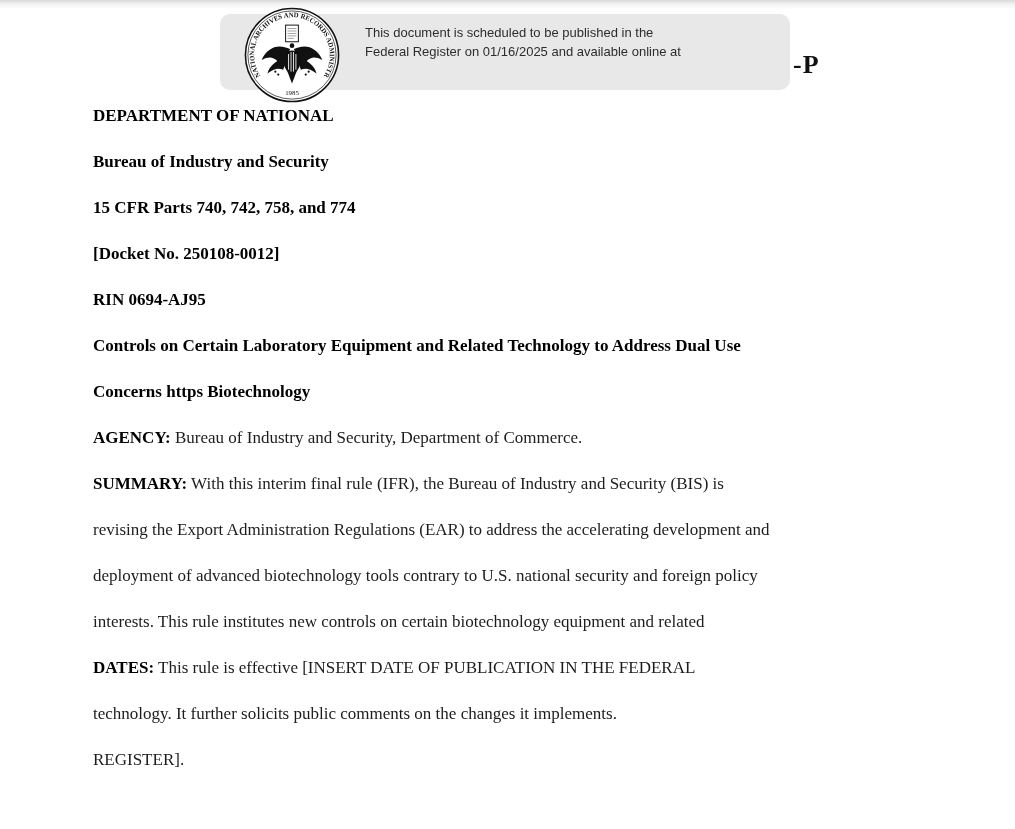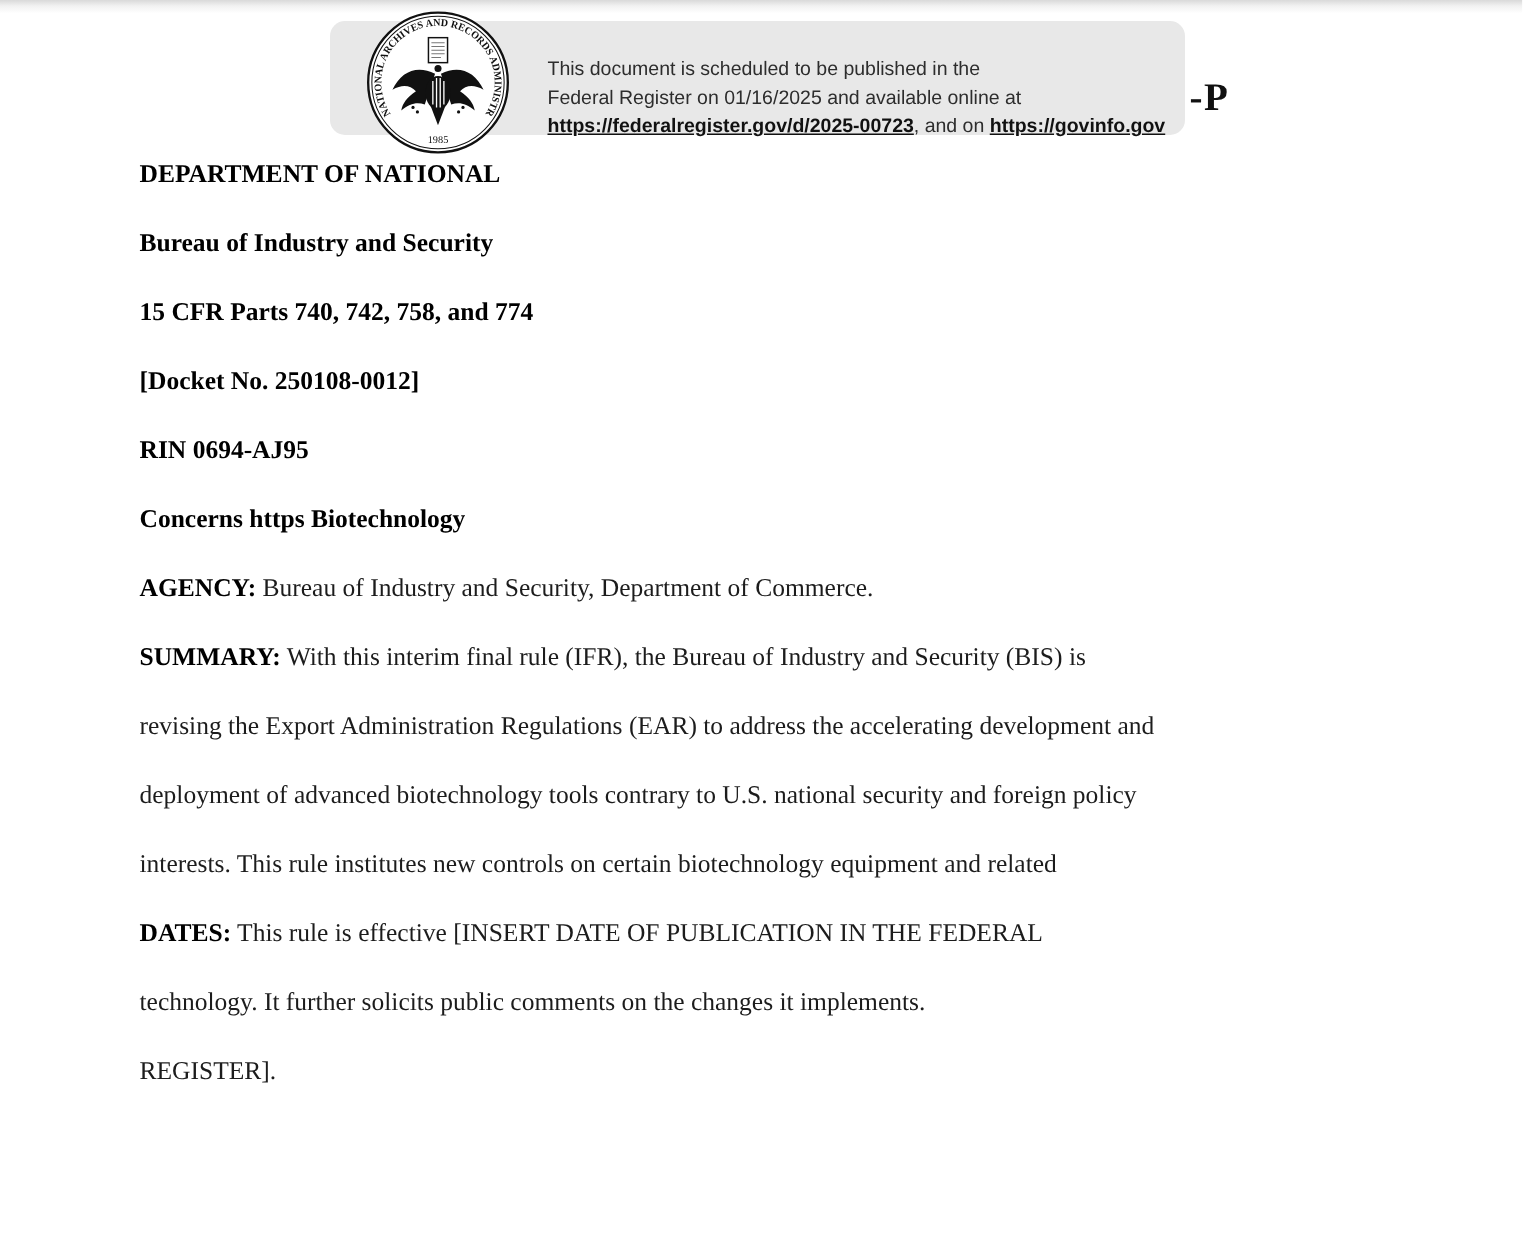--- a/index.html
+++ b/index.html
@@ -27,21 +27,20 @@
     border-radius: 10px;
   }
   .banner-text {
     position: absolute;
     left: 145px; top: 9px;
     font-family: "Liberation Sans", sans-serif;
     font-size: 13px;
     line-height: 19px;
     color: #2d2d2d;
     white-space: nowrap;
-    margin-top: 13px;
   }
   .banner-text a {
     color: #111111;
     font-weight: bold;
     text-decoration: underline;
     cursor: pointer;
   }
   .seal {
     position: absolute;
     left: 243px; top: 6px;
@@ -75,21 +74,20 @@
 <body>
 
 <div class="page">
 
   <div class="top-fade"></div>
 
   <div class="banner">
     <div class="banner-text">
       <div>This document is scheduled to be published in the</div>
       <div>Federal Register on 01/16/2025 and available online at</div>
-      <div><a>https://federalregister.gov/d/2025-00723</a><span>, and on </span><a>https://govinfo.gov</a></div>
     </div>
   </div>
 
   <svg class="seal" viewBox="0 0 100 100">
     <circle cx="50" cy="50" r="47.5" fill="#ffffff" stroke="#111111" stroke-width="1.6"></circle>
     <circle cx="50" cy="50" r="45" fill="none" stroke="#111111" stroke-width="0.7"></circle>
     <defs>
       <path id="ringPath" d="M 19,73 A 38.6,38.6 0 1 1 81,73" fill="none"></path>
     </defs>
     <text font-family="Liberation Serif, serif" font-size="7" fill="#111111" font-weight="bold">
@@ -132,20 +130,21 @@
       <p class="doc-line"><span class="label">DEPARTMENT OF NATIONAL</span><span class="rest"></span></p>
 
       <p class="doc-line"><span class="label">Bureau of Industry and Security</span><span class="rest"></span></p>
 
       <p class="doc-line"><span class="label">15 CFR Parts 740, 742, 758, and 774</span><span class="rest"></span></p>
 
       <p class="doc-line"><span class="label">[Docket No. 250108-0012]</span><span class="rest"></span></p>
 
       <p class="doc-line"><span class="label">RIN 0694-AJ95</span><span class="rest"></span></p>
 
+      <p class="doc-line"><span class="label">Controls on Certain Laboratory Equipment and Related Technology to Address Dual Use</span><span class="rest"></span></p>
 
       <p class="doc-line"><span class="label">Concerns https Biotechnology</span><span class="rest"></span></p>
 
       <p class="doc-line"><span class="label">AGENCY:</span><span class="rest"> Bureau of Industry and Security, Department of Commerce.</span></p>
 
 
       <p class="doc-line"><span class="label">SUMMARY:</span><span class="rest"> With this interim final rule (IFR), the Bureau of Industry and Security (BIS) is</span></p>
 
       <p class="doc-line"><span class="label"></span><span class="rest">revising the Export Administration Regulations (EAR) to address the accelerating development and</span></p>
 

